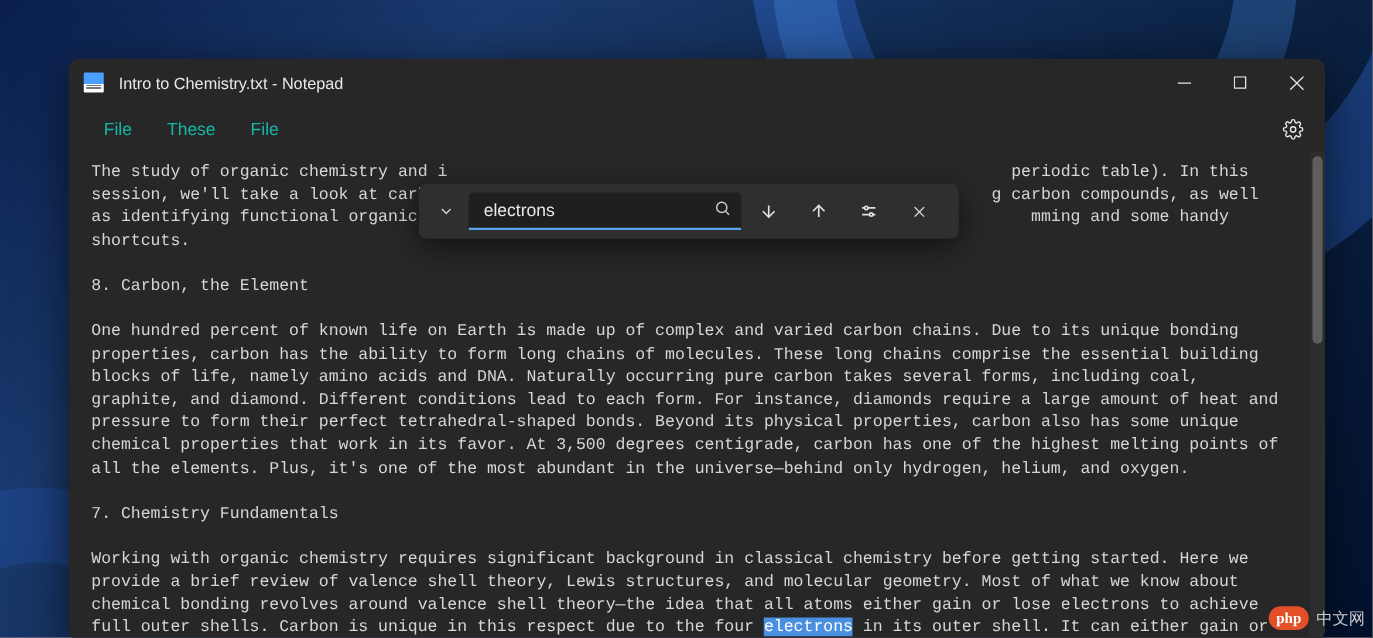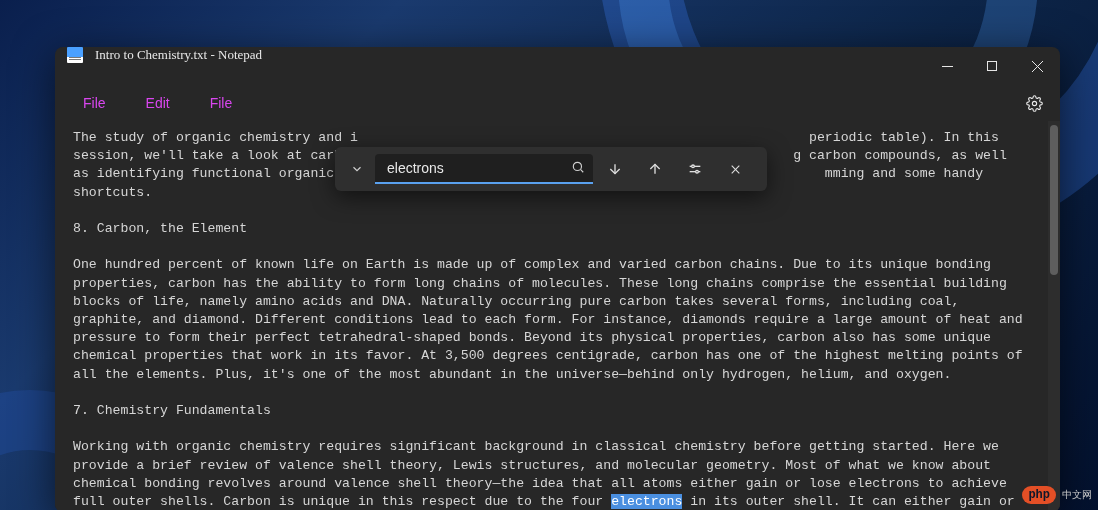--- a/index.html
+++ b/index.html
@@ -31,25 +31,24 @@
       border-radius: 8px;
       box-shadow: 0 8px 40px rgba(0,0,0,0.6);
       display: flex;
       flex-direction: column;
       overflow: hidden;
       color: #e6e6e6;
     }
     .titlebar {
       height: 38px;
       display: flex;
-      align-items: flex-start;
+      align-items: center;
       padding: 0 0 0 12px;
       font-size: 13px;
       color: #e8e8e8;
-      font-family: Liberation Serif, serif;
     }
     .titlebar .app-icon {
       width: 16px; height: 16px; display: inline-block;
       margin-right: 12px;
       background: linear-gradient(180deg, #4aa0ff 60%, #ffffff 60%);
       position: relative;
       border-radius: 1px;
     }
     .titlebar .app-icon::after{
       content:""; position:absolute; left:2px; right:2px; bottom:2px; height:4px;
@@ -61,22 +60,22 @@
       width: 45px; height: 38px; display: flex; align-items: center; justify-content: center;
       color: #e6e6e6;
     }
     .win-btn svg { stroke: #e6e6e6; }
     .menubar {
       height: 36px;
       display: flex;
       align-items: center;
       padding: 0 6px 0 14px;
       font-size: 14px;
-      color: #d946ef;
-      gap: 12px;
+      color: #14b8a6;
+      gap: 0;
     }
     .menu-item { padding: 6px 14px; }
     .menubar .spacer { flex:1; }
     .settings-btn { width: 40px; height: 36px; display:flex; align-items:center; justify-content:center; }
 
     .editor-wrap {
       flex: 1;
       position: relative;
       overflow: hidden;
       background: #272727;
@@ -151,25 +150,25 @@
       color: #e0e0e0;
     }
 
     
     .wm {
       position: absolute; right: 6px; bottom: 6px;
       display:flex; align-items:center; gap:6px;
       pointer-events:none;
     }
     .wm-badge{
-      background:#e34f26; color:#0f172a; font-weight:700;
+      background:#e34f26; color:#ffffff; font-weight:700;
       font-size:12px; padding:2px 6px; border-radius:10px;
-      font-family: Liberation Mono, monospace;
-    }
-    .wm-text{ color:#c9c9c9; font-size:10px; font-family: Arial,sans-serif;}
+      font-family: Liberation Serif, serif;
+    }
+    .wm-text{ color:#c9c9c9; font-size:13px; font-family: Arial,sans-serif;}
   </style>
 </head>
 <body>
 
 <div class="swirl a"></div>
 <div class="swirl b"></div>
 <div class="swirl c"></div>
 
 <div class="window">
   <div class="titlebar">
@@ -189,21 +188,21 @@
     <div class="win-btn">
       <svg width="11" height="11" viewBox="0 0 11 11">
           <line x1="0" y1="0" x2="11" y2="11" stroke-width="1"></line>
           <line x1="11" y1="0" x2="0" y2="11" stroke-width="1"></line>
         </svg>
     </div>
   </div>
 
   <div class="menubar">
     <div class="menu-item">File</div>
-    <div class="menu-item">Edit</div>
+    <div class="menu-item">These</div>
     <div class="menu-item">File</div>
     <span class="spacer"></span>
     <div class="settings-btn">
       <svg width="17" height="17" viewBox="0 0 24 24" fill="none" stroke="#e6e6e6" stroke-width="1.6">
         <circle cx="12" cy="12" r="3"></circle>
         <path d="M19.4 15a1.7 1.7 0 0 0 .34 1.87l.06.06a2 2 0 1 1-2.83 2.83l-.06-.06a1.7 1.7 0 0 0-1.87-.34 1.7 1.7 0 0 0-1 1.56V21a2 2 0 1 1-4 0v-.09a1.7 1.7 0 0 0-1-1.56 1.7 1.7 0 0 0-1.87.34l-.06.06a2 2 0 1 1-2.83-2.83l.06-.06a1.7 1.7 0 0 0 .34-1.87 1.7 1.7 0 0 0-1.56-1H3a2 2 0 1 1 0-4h.09a1.7 1.7 0 0 0 1.56-1 1.7 1.7 0 0 0-.34-1.87l-.06-.06a2 2 0 1 1 2.83-2.83l.06.06a1.7 1.7 0 0 0 1.87.34H9a1.7 1.7 0 0 0 1-1.56V3a2 2 0 1 1 4 0v.09a1.7 1.7 0 0 0 1 1.56 1.7 1.7 0 0 0 1.87-.34l.06-.06a2 2 0 1 1 2.83 2.83l-.06.06a1.7 1.7 0 0 0-.34 1.87V9a1.7 1.7 0 0 0 1.56 1H21a2 2 0 1 1 0 4h-.09a1.7 1.7 0 0 0-1.56 1z"></path>
       </svg>
     </div>
   </div>
 

